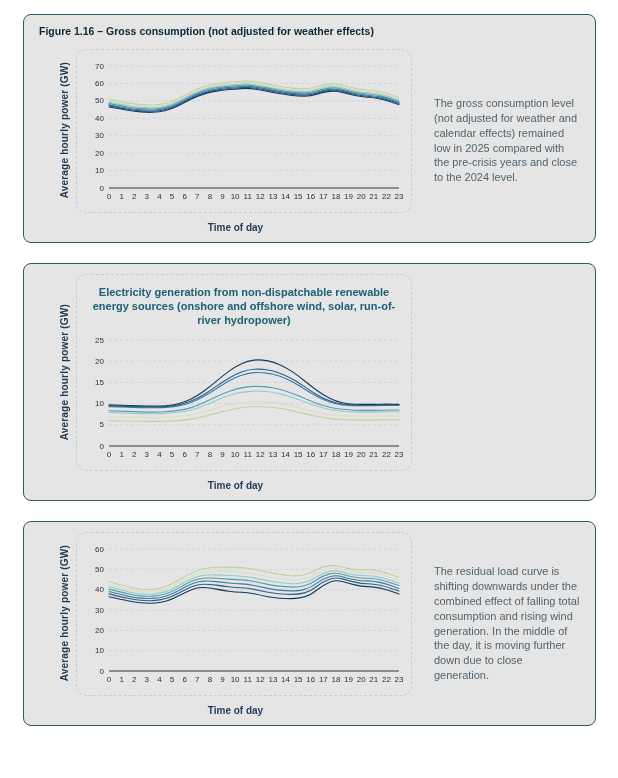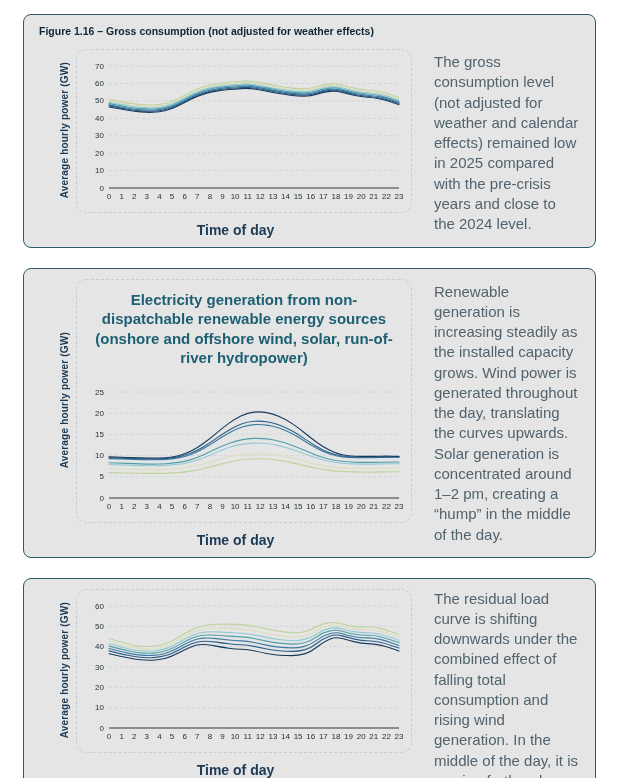--- a/index.html
+++ b/index.html
@@ -5,23 +5,23 @@
   html,body{margin:0;padding:0;background:#ffffff;}
   body{width:618px;min-height:778px;font-family:"Liberation Sans",sans-serif;}
   .page{padding:14px 22px 4px 23px;box-sizing:border-box;}
   .panel{border:1px solid #2e5a68;border-radius:8px;padding:10px 15px 9px 15px;margin-bottom:20px;background:#e5e5e5;}
   .panel-title{font-size:10.5px;font-weight:bold;color:#0e2635;margin:0 0 10px 0;line-height:1.3;}
   .row{display:flex;align-items:flex-start;}
   .chart-col{display:flex;flex-direction:column;margin-left:20px;}
   .chart-wrap{display:flex;align-items:center;}
   .ylab{writing-mode:vertical-rl;transform:rotate(180deg);font-size:10px;font-weight:bold;color:#1c3a55;margin-right:6px;text-align:center;letter-spacing:0.2px;}
   .dashedbox{border:1px dashed #c4ced2;border-radius:10px;padding:8px 6px 4px 6px;}
-  .inner-title{font-size:15px;font-weight:bold;color:#1d6074;text-align:center;line-height:1.3;max-width:306px;margin:2px auto 16px auto;}
-  .xlab{text-align:center;font-size:14px;font-weight:bold;color:#1c3a55;margin-top:9px;}
-  .side{width:158px;margin-left:22px;font-size:15px;color:#52636e;line-height:1.35;align-self:center;}
+  .inner-title{font-size:11px;font-weight:bold;color:#1d6074;text-align:center;line-height:1.3;max-width:306px;margin:2px auto 4px auto;}
+  .xlab{text-align:center;font-size:10px;font-weight:bold;color:#1c3a55;margin-top:9px;}
+  .side{width:158px;margin-left:22px;font-size:11px;color:#52636e;line-height:1.35;align-self:center;}
   svg{display:block;}
   svg text{font-family:"Liberation Sans",sans-serif;}
 </style>
 </head>
 <body>
 
 <div class="page">
 
   <section class="panel">
     <h3 class="panel-title">Figure 1.16 – Gross consumption (not adjusted for weather effects)</h3>
@@ -136,21 +136,20 @@
                 <path d="M26.0 80.5 Q38.6 80.9 44.9 81.1 Q51.2 81.4 57.5 81.6 Q63.8 81.8 70.1 81.8 Q76.4 81.8 82.7 81.4 Q89.0 80.9 95.3 80.3 Q101.7 79.7 108.0 78.0 Q114.3 76.3 120.6 73.7 Q126.9 71.2 133.2 68.4 Q139.5 65.7 145.8 63.5 Q152.1 61.4 158.4 60.4 Q164.7 59.3 171.0 59.1 Q177.3 58.9 183.6 59.5 Q189.9 60.2 196.2 61.6 Q202.5 63.1 208.8 65.2 Q215.1 67.4 221.4 69.7 Q227.7 72.0 234.0 74.1 Q240.3 76.3 246.7 77.5 Q253.0 78.8 259.3 79.2 Q265.6 79.7 271.9 79.9 Q278.2 80.1 284.5 80.1 Q290.8 80.1 297.1 79.9 Q303.4 79.7 309.7 79.7 L316.0 79.7" fill="none" stroke="#92c9d2" stroke-width="1.1" stroke-linejoin="round" stroke-linecap="round"></path>
                 <path d="M26.0 78.8 Q38.6 79.2 44.9 79.4 Q51.2 79.7 57.5 79.9 Q63.8 80.1 70.1 80.1 Q76.4 80.1 82.7 79.7 Q89.0 79.2 95.3 78.4 Q101.7 77.5 108.0 75.6 Q114.3 73.7 120.6 70.8 Q126.9 67.8 133.2 64.8 Q139.5 61.8 145.8 59.5 Q152.1 57.2 158.4 55.9 Q164.7 54.6 171.0 54.4 Q177.3 54.2 183.6 54.9 Q189.9 55.5 196.2 57.2 Q202.5 58.9 208.8 61.2 Q215.1 63.5 221.4 66.3 Q227.7 69.1 234.0 71.4 Q240.3 73.7 246.7 75.2 Q253.0 76.7 259.3 77.3 Q265.6 78.0 271.9 78.2 Q278.2 78.4 284.5 78.4 Q290.8 78.4 297.1 78.2 Q303.4 78.0 309.7 78.0 L316.0 78.0" fill="none" stroke="#4fa0ac" stroke-width="1.1" stroke-linejoin="round" stroke-linecap="round"></path>
                 <path d="M26.0 74.6 Q38.6 75.0 44.9 75.2 Q51.2 75.4 57.5 75.6 Q63.8 75.8 70.1 75.8 Q76.4 75.8 82.7 75.4 Q89.0 75.0 95.3 73.9 Q101.7 72.9 108.0 70.5 Q114.3 68.2 120.6 64.6 Q126.9 61.0 133.2 56.8 Q139.5 52.5 145.8 48.9 Q152.1 45.3 158.4 43.2 Q164.7 41.1 171.0 40.6 Q177.3 40.2 183.6 41.1 Q189.9 41.9 196.2 44.0 Q202.5 46.2 208.8 49.6 Q215.1 52.9 221.4 57.0 Q227.7 61.0 234.0 64.4 Q240.3 67.8 246.7 69.9 Q253.0 72.0 259.3 72.9 Q265.6 73.7 271.9 73.7 Q278.2 73.7 284.5 73.7 Q290.8 73.7 297.1 73.5 Q303.4 73.3 309.7 73.3 L316.0 73.3" fill="none" stroke="#3a7ba3" stroke-width="1.1" stroke-linejoin="round" stroke-linecap="round"></path>
                 <path d="M26.0 73.7 Q38.6 74.1 44.9 74.4 Q51.2 74.6 57.5 74.8 Q63.8 75.0 70.1 75.0 Q76.4 75.0 82.7 74.6 Q89.0 74.1 95.3 72.9 Q101.7 71.6 108.0 69.1 Q114.3 66.5 120.6 62.7 Q126.9 58.9 133.2 54.4 Q139.5 50.0 145.8 46.2 Q152.1 42.3 158.4 40.0 Q164.7 37.7 171.0 37.3 Q177.3 36.8 183.6 37.7 Q189.9 38.5 196.2 40.9 Q202.5 43.2 208.8 46.8 Q215.1 50.4 221.4 54.6 Q227.7 58.9 234.0 62.7 Q240.3 66.5 246.7 68.8 Q253.0 71.2 259.3 72.0 Q265.6 72.9 271.9 73.1 Q278.2 73.3 284.5 73.3 Q290.8 73.3 297.1 73.1 Q303.4 72.9 309.7 72.9 L316.0 72.9" fill="none" stroke="#2a5f8c" stroke-width="1.1" stroke-linejoin="round" stroke-linecap="round"></path>
                 <path d="M26.0 72.9 Q38.6 73.3 44.9 73.5 Q51.2 73.7 57.5 73.9 Q63.8 74.1 70.1 74.1 Q76.4 74.1 82.7 73.7 Q89.0 73.3 95.3 71.8 Q101.7 70.3 108.0 67.1 Q114.3 64.0 120.6 59.3 Q126.9 54.6 133.2 49.3 Q139.5 44.0 145.8 39.4 Q152.1 34.7 158.4 31.7 Q164.7 28.8 171.0 28.1 Q177.3 27.5 183.6 28.6 Q189.9 29.6 196.2 32.4 Q202.5 35.1 208.8 39.4 Q215.1 43.6 221.4 48.7 Q227.7 53.8 234.0 58.5 Q240.3 63.1 246.7 66.3 Q253.0 69.5 259.3 70.8 Q265.6 72.0 271.9 72.2 Q278.2 72.4 284.5 72.4 Q290.8 72.4 297.1 72.2 Q303.4 72.0 309.7 72.2 L316.0 72.4" fill="none" stroke="#17395c" stroke-width="1.1" stroke-linejoin="round" stroke-linecap="round"></path>
               </svg>
           </div>
         </div>
         <div class="xlab">Time of day</div>
       </div>
-      <div class="side">Renewable generation is increasing steadily as the installed capacity grows. Wind power is generated throughout the day, translating the curves upwards. Solar generation is concentrated around 1–2 pm, creating a “hump” in the middle of the day.</div>
     </div>
   </section>
 
   <section class="panel">
     <div class="row">
       <div class="chart-col">
         <div class="chart-wrap">
           <div class="ylab">Average hourly power (GW)</div>
           <div class="dashedbox">
             <svg width="322" height="150" viewBox="0 0 322 150">
@@ -197,17 +196,17 @@
                 <path d="M26.0 45.8 Q38.6 49.3 44.9 50.7 Q51.2 52.1 57.5 52.8 Q63.8 53.5 70.1 53.0 Q76.4 52.5 82.7 50.6 Q89.0 48.7 95.3 44.8 Q101.7 40.9 108.0 38.0 Q114.3 35.0 120.6 34.3 Q126.9 33.6 133.2 33.9 Q139.5 34.2 145.8 34.5 Q152.1 34.8 158.4 35.2 Q164.7 35.7 171.0 36.9 Q177.3 38.1 183.6 39.4 Q189.9 40.7 196.2 41.5 Q202.5 42.4 208.8 42.7 Q215.1 43.0 221.4 41.4 Q227.7 39.9 234.0 35.8 Q240.3 31.6 246.7 30.4 Q253.0 29.1 259.3 31.1 Q265.6 33.0 271.9 33.9 Q278.2 34.8 284.5 34.7 Q290.8 34.6 297.1 36.3 Q303.4 37.9 309.7 40.0 L316.0 42.2" fill="none" stroke="#92c9d2" stroke-width="1.1" stroke-linejoin="round" stroke-linecap="round"></path>
                 <path d="M26.0 48.1 Q38.6 51.3 44.9 52.7 Q51.2 54.2 57.5 54.9 Q63.8 55.6 70.1 55.1 Q76.4 54.6 82.7 52.7 Q89.0 50.9 95.3 47.1 Q101.7 43.4 108.0 40.5 Q114.3 37.7 120.6 37.2 Q126.9 36.7 133.2 37.2 Q139.5 37.7 145.8 38.1 Q152.1 38.5 158.4 38.9 Q164.7 39.3 171.0 40.5 Q177.3 41.8 183.6 43.1 Q189.9 44.4 196.2 45.1 Q202.5 45.8 208.8 46.1 Q215.1 46.4 221.4 44.8 Q227.7 43.2 234.0 38.8 Q240.3 34.4 246.7 32.9 Q253.0 31.4 259.3 33.3 Q265.6 35.2 271.9 36.3 Q278.2 37.3 284.5 37.2 Q290.8 37.1 297.1 38.7 Q303.4 40.3 309.7 42.5 L316.0 44.6" fill="none" stroke="#4fa0ac" stroke-width="1.1" stroke-linejoin="round" stroke-linecap="round"></path>
                 <path d="M26.0 50.5 Q38.6 53.8 44.9 55.1 Q51.2 56.4 57.5 57.1 Q63.8 57.8 70.1 57.4 Q76.4 57.0 82.7 55.2 Q89.0 53.3 95.3 49.7 Q101.7 46.0 108.0 43.2 Q114.3 40.3 120.6 40.1 Q126.9 39.9 133.2 40.6 Q139.5 41.3 145.8 42.0 Q152.1 42.6 158.4 42.9 Q164.7 43.2 171.0 44.5 Q177.3 45.8 183.6 47.1 Q189.9 48.5 196.2 49.1 Q202.5 49.7 208.8 49.9 Q215.1 50.1 221.4 48.4 Q227.7 46.6 234.0 42.1 Q240.3 37.5 246.7 35.7 Q253.0 33.8 259.3 35.7 Q265.6 37.5 271.9 38.7 Q278.2 39.9 284.5 39.9 Q290.8 39.9 297.1 41.4 Q303.4 43.0 309.7 45.2 L316.0 47.4" fill="none" stroke="#3a7ba3" stroke-width="1.1" stroke-linejoin="round" stroke-linecap="round"></path>
                 <path d="M26.0 52.9 Q38.6 56.0 44.9 57.3 Q51.2 58.6 57.5 59.3 Q63.8 60.1 70.1 59.6 Q76.4 59.2 82.7 57.5 Q89.0 55.8 95.3 52.2 Q101.7 48.7 108.0 45.9 Q114.3 43.2 120.6 43.2 Q126.9 43.2 133.2 44.1 Q139.5 45.0 145.8 45.8 Q152.1 46.6 158.4 46.8 Q164.7 47.0 171.0 48.4 Q177.3 49.7 183.6 51.0 Q189.9 52.3 196.2 52.8 Q202.5 53.3 208.8 53.4 Q215.1 53.5 221.4 51.9 Q227.7 50.3 234.0 45.3 Q240.3 40.3 246.7 38.2 Q253.0 36.1 259.3 37.9 Q265.6 39.7 271.9 41.1 Q278.2 42.6 284.5 42.7 Q290.8 42.8 297.1 44.2 Q303.4 45.6 309.7 47.9 L316.0 50.1" fill="none" stroke="#2a5f8c" stroke-width="1.1" stroke-linejoin="round" stroke-linecap="round"></path>
                 <path d="M26.0 55.8 Q38.6 58.6 44.9 59.8 Q51.2 61.1 57.5 61.8 Q63.8 62.5 70.1 62.2 Q76.4 61.9 82.7 60.2 Q89.0 58.4 95.3 55.0 Q101.7 51.5 108.0 48.9 Q114.3 46.2 120.6 46.5 Q126.9 46.8 133.2 48.1 Q139.5 49.3 145.8 50.2 Q152.1 51.1 158.4 51.3 Q164.7 51.5 171.0 52.8 Q177.3 54.2 183.6 55.5 Q189.9 56.8 196.2 57.2 Q202.5 57.6 208.8 57.6 Q215.1 57.6 221.4 55.9 Q227.7 54.2 234.0 49.0 Q240.3 43.8 246.7 41.2 Q253.0 38.7 259.3 40.5 Q265.6 42.4 271.9 43.9 Q278.2 45.4 284.5 45.6 Q290.8 45.8 297.1 47.1 Q303.4 48.5 309.7 50.8 L316.0 53.1" fill="none" stroke="#17395c" stroke-width="1.1" stroke-linejoin="round" stroke-linecap="round"></path>
               </svg>
           </div>
         </div>
         <div class="xlab">Time of day</div>
       </div>
-      <div class="side">The residual load curve is shifting downwards under the combined effect of falling total consumption and rising wind generation. In the middle of the day, it is moving further down due to solar generation.</div>
+      <div class="side">The residual load curve is shifting downwards under the combined effect of falling total consumption and rising wind generation. In the middle of the day, it is moving further down due to close generation.</div>
     </div>
   </section>
 
 </div>
 
 </body></html>

